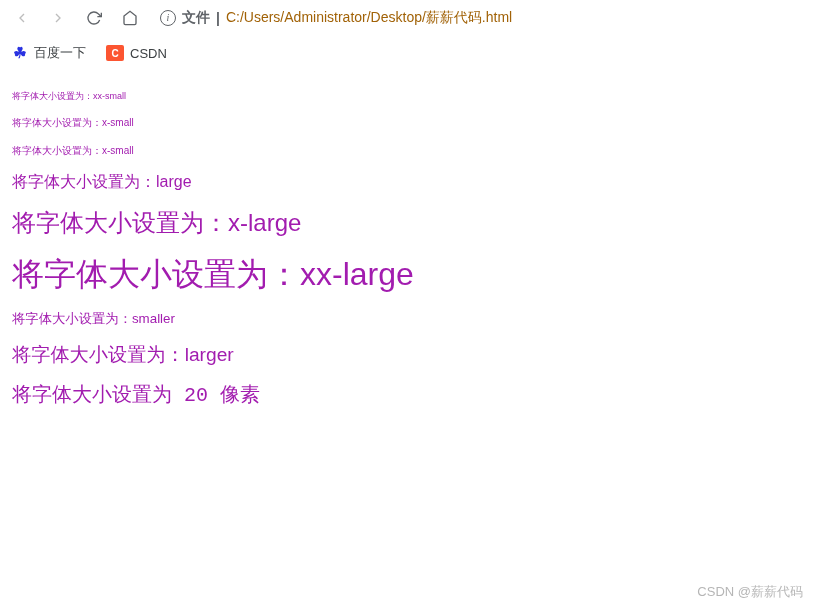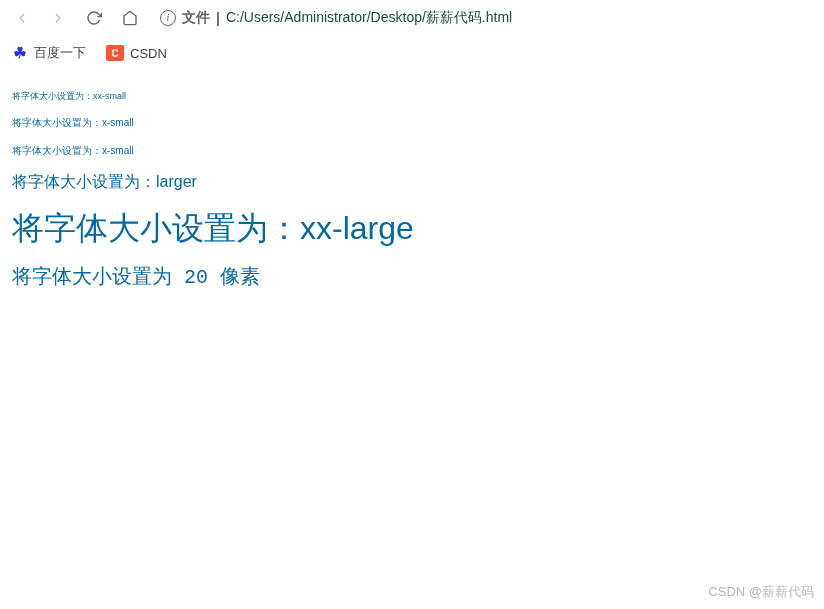--- a/index.html
+++ b/index.html
@@ -35,21 +35,21 @@
       flex: 1;
       display: flex;
       align-items: center;
       height: 28px;
       padding: 0 8px;
       gap: 6px;
       color: #5f6368;
       font-size: 14px;
     }
     .addr-prefix { color: #5f6368; display: flex; align-items: center; gap: 6px; font-weight: bold; }
-    .addr-path { color: #14532d; }
+    .addr-path { color: #a16207; }
     .info-icon {
       width: 16px; height: 16px;
       border: 1.5px solid #5f6368;
       border-radius: 50%;
       display: inline-flex;
       align-items: center; justify-content: center;
       font-size: 10px;
       font-family: serif;
       font-style: italic;
     }
@@ -64,34 +64,34 @@
     }
     .bm-item { display: flex; align-items: center; gap: 6px; cursor: pointer; }
     .bm-icon { width: 16px; height: 16px; display: inline-flex; align-items: center; justify-content: center; }
     .baidu-icon { color: #2932e1; font-weight: bold; font-size: 15px; }
     .csdn-icon { background: #fc5531; color: #fff; font-size: 10px; font-weight: bold; width: 18px; height: 16px; display: inline-flex; align-items: center; justify-content: center; border-radius: 2px; }
     .ms-icon { display: grid; grid-template-columns: 7px 7px; grid-template-rows: 7px 7px; gap: 1px; }
     .ms-icon span:nth-child(1){background:#f25022;}
     .ms-icon span:nth-child(2){background:#7fba00;}
     .ms-icon span:nth-child(3){background:#00a4ef;}
     .ms-icon span:nth-child(4){background:#ffb900;}
-    .content { padding: 6px 12px; color: #0369a1; }
+    .content { padding: 6px 12px; color: #a21caf; }
     .content p { margin: 14px 0; line-height: 1.35; }
     .fs-xx-small { font-size: xx-small; }
     .fs-x-small { font-size: x-small; }
     .fs-medium { font-size: medium; }
     .fs-large { font-size: large; }
     .fs-x-large { font-size: x-large; }
     .fs-xx-large { font-size: xx-large; }
     .fs-smaller { font-size: smaller; }
     .fs-larger { font-size: larger; }
     .fs-20 { font-size: 20px; font-family: Liberation Mono, monospace; }
     .watermark {
       position: absolute;
-      right: 10px;
+      right: 21px;
       bottom: 8px;
       color: rgba(120,120,120,0.55);
       font-size: 13px;
       pointer-events: none;
     }
   </style>
 </head>
 <body>
 
 <div class="toolbar">
@@ -134,18 +134,21 @@
   <div class="bm-item">
     <span class="csdn-icon">C</span>
     <span>CSDN</span>
   </div>
 </div>
 
 <div class="content">
   <p class="fs-xx-small">将字体大小设置为：xx-small</p>
   <p class="fs-x-small">将字体大小设置为：x-small</p>
   <p class="fs-x-small">将字体大小设置为：x-small</p>
-  <p class="fs-medium">将字体大小设置为：larger</p>
+  <p class="fs-medium">将字体大小设置为：large</p>
+  <p class="fs-x-large">将字体大小设置为：x-large</p>
   <p class="fs-xx-large">将字体大小设置为：xx-large</p>
+  <p class="fs-smaller">将字体大小设置为：smaller</p>
+  <p class="fs-larger">将字体大小设置为：larger</p>
   <p class="fs-20">将字体大小设置为 20 像素</p>
 </div>
 
 <div class="watermark">CSDN @薪薪代码</div>
 
 </body></html>

